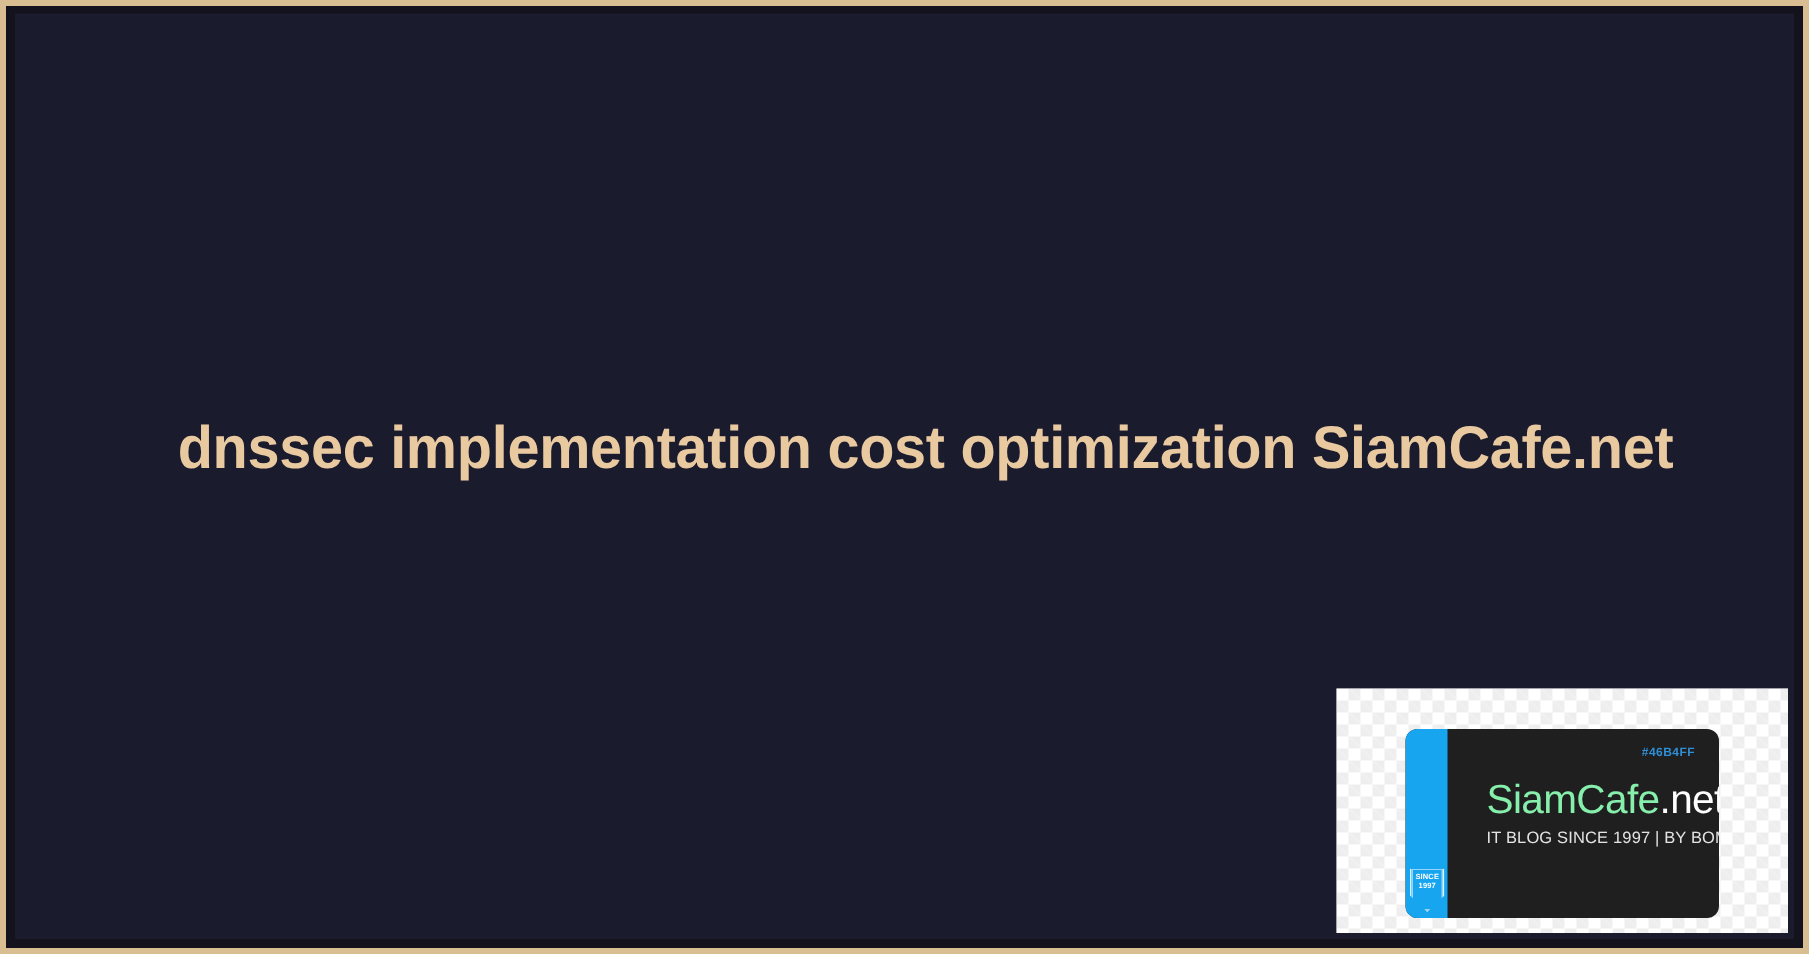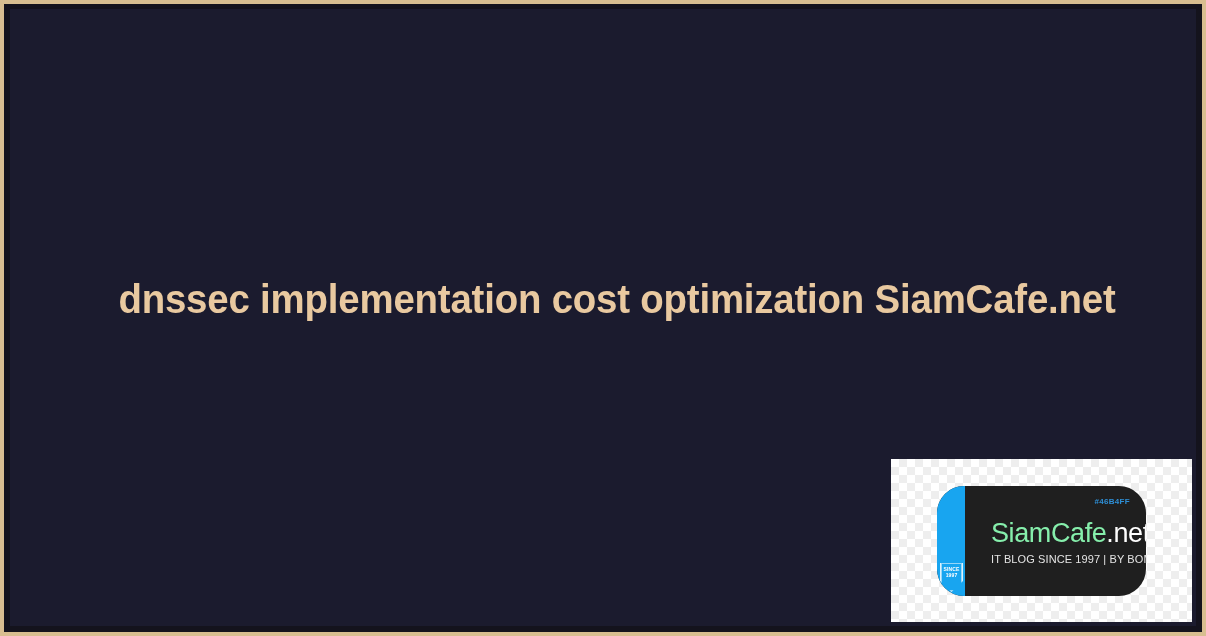--- a/index.html
+++ b/index.html
@@ -79,23 +79,23 @@
       linear-gradient(45deg, #eeeeee 25%, transparent 25%, transparent 75%, #eeeeee 75%, #eeeeee);
     background-size: 16px 16px;
     background-position: 0 0, 8px 8px;
   }
 
   .logo-card {
     position: absolute;
     left: 46px;
     top: 27px;
     width: 209px;
-    height: 110px;
+    height: 126px;
     background: #1f1f1f;
-    border-radius: 27px;
+    border-radius: 8px;
     overflow: hidden;
   }
   .logo-stripe {
     position: absolute;
     left: 0;
     top: 0;
     width: 28px;
     height: 100%;
     background: #18a5f0;
   }

